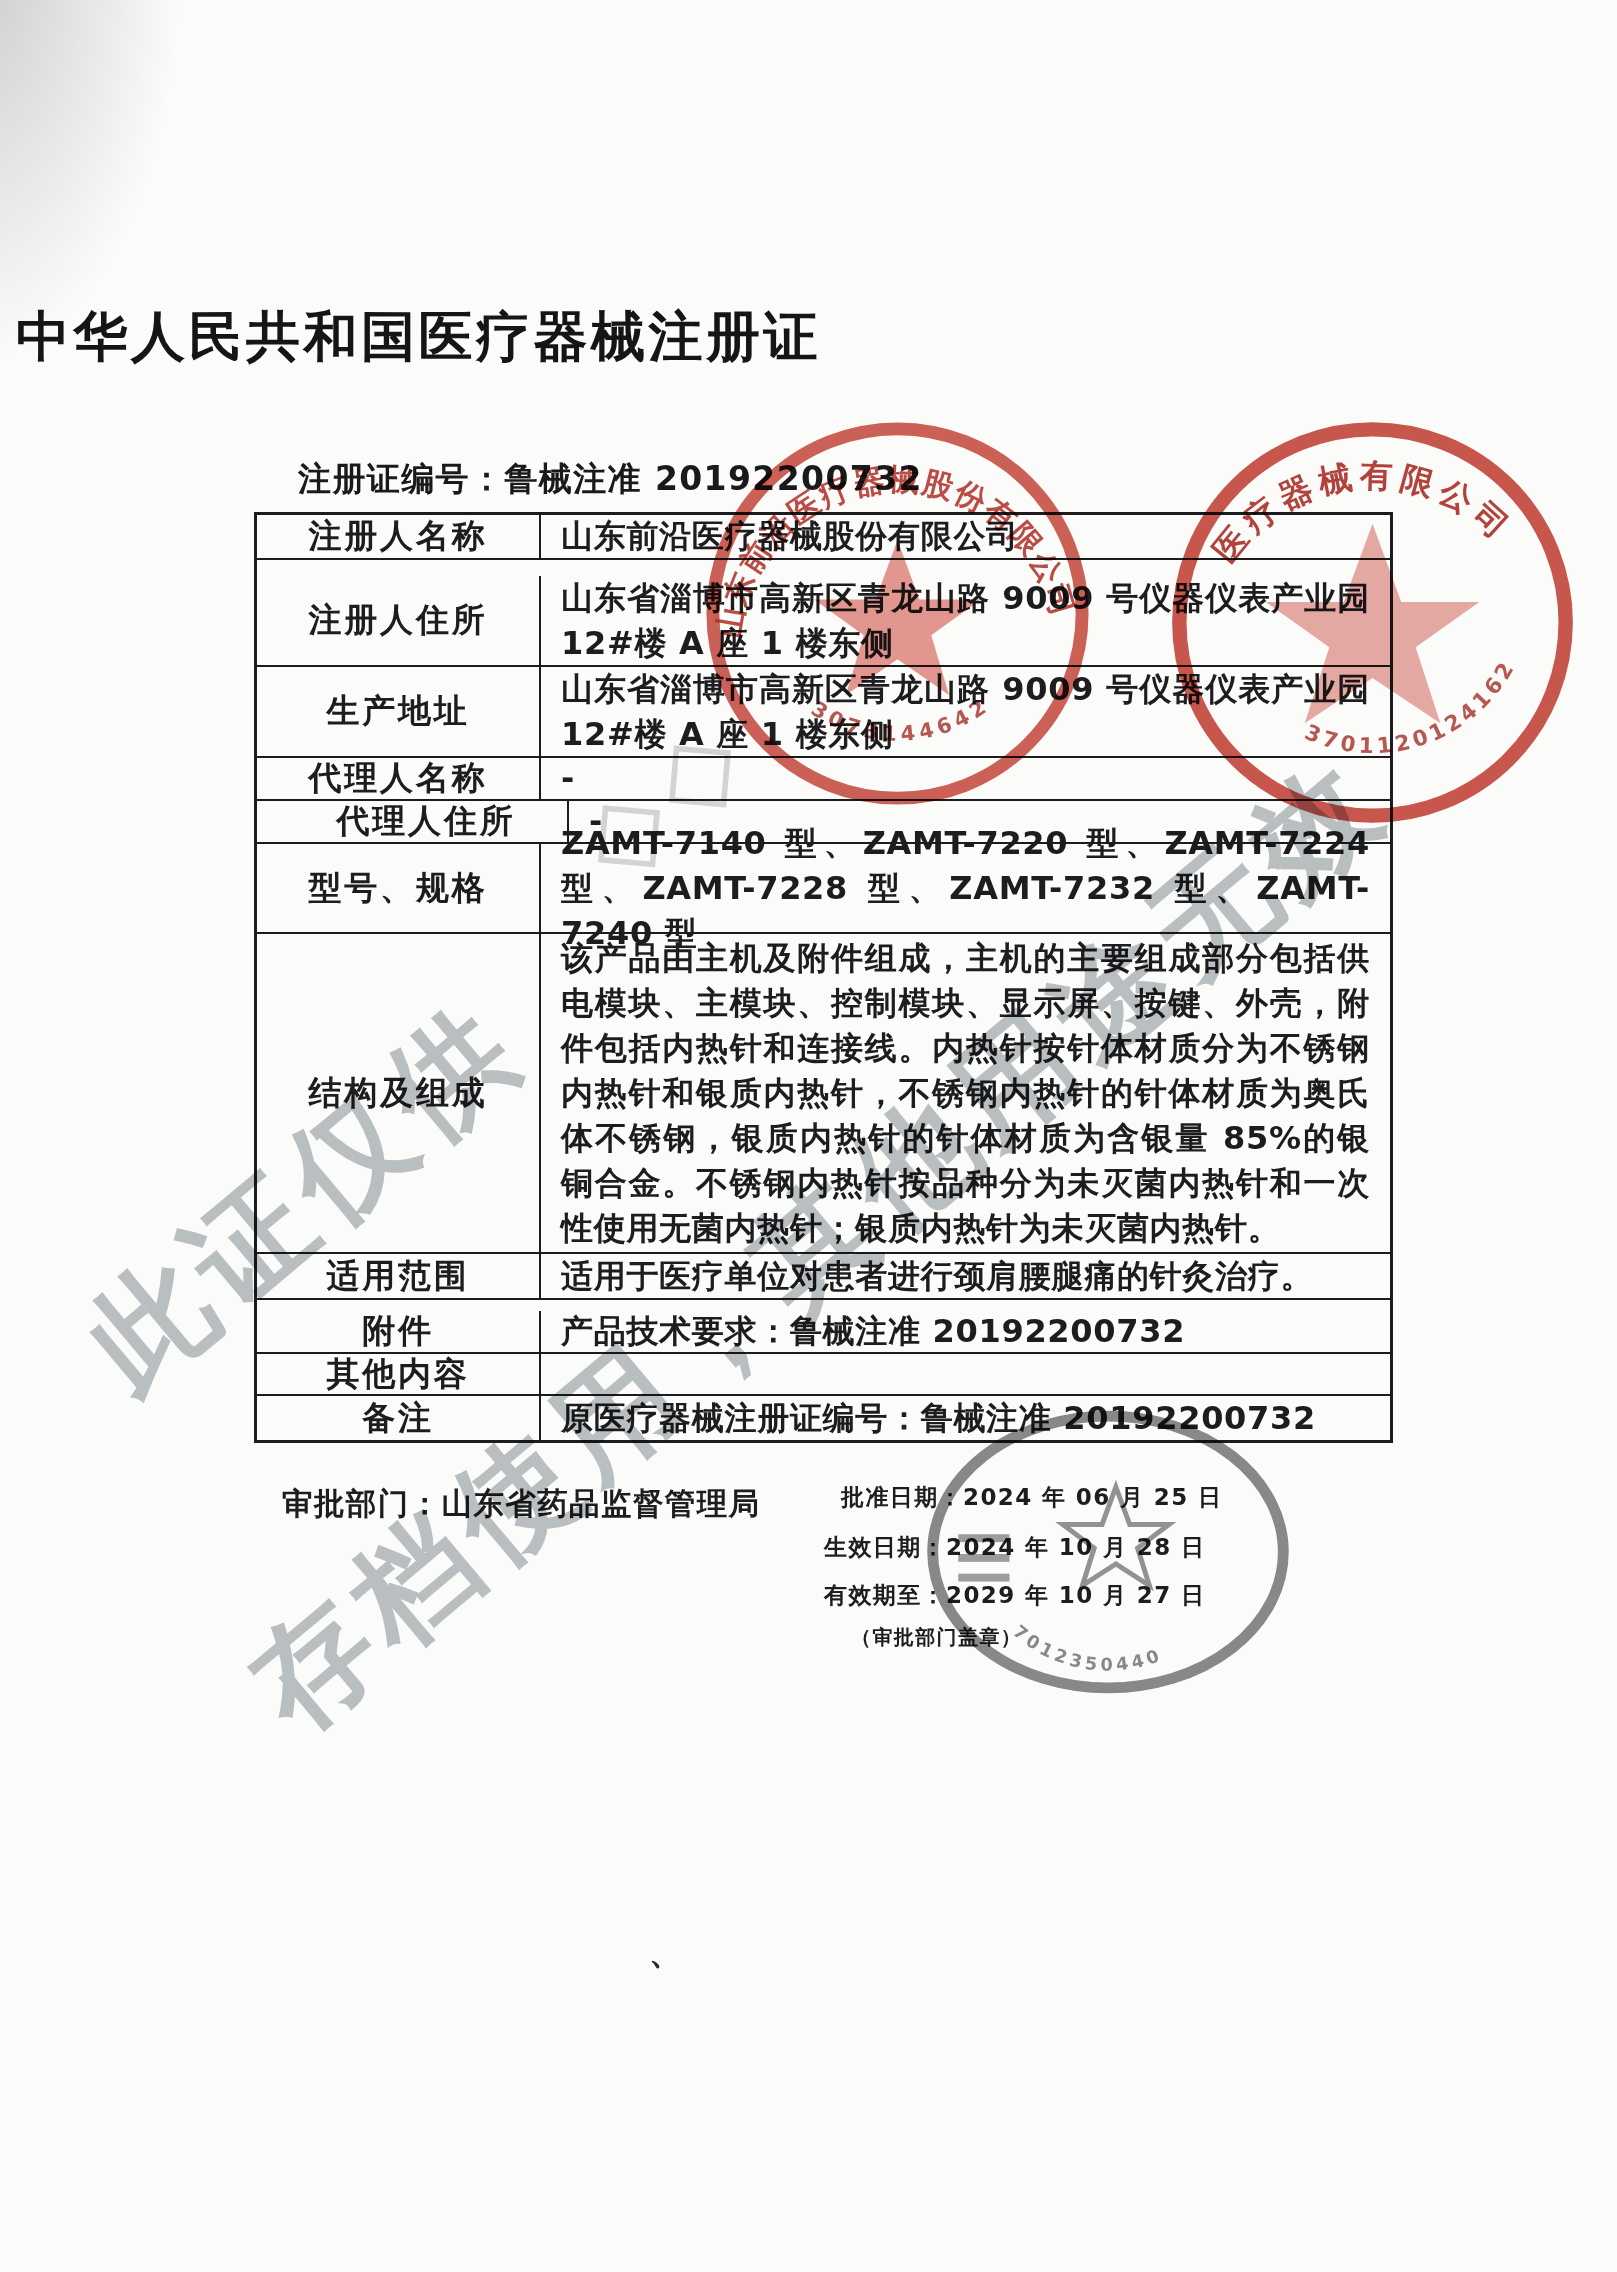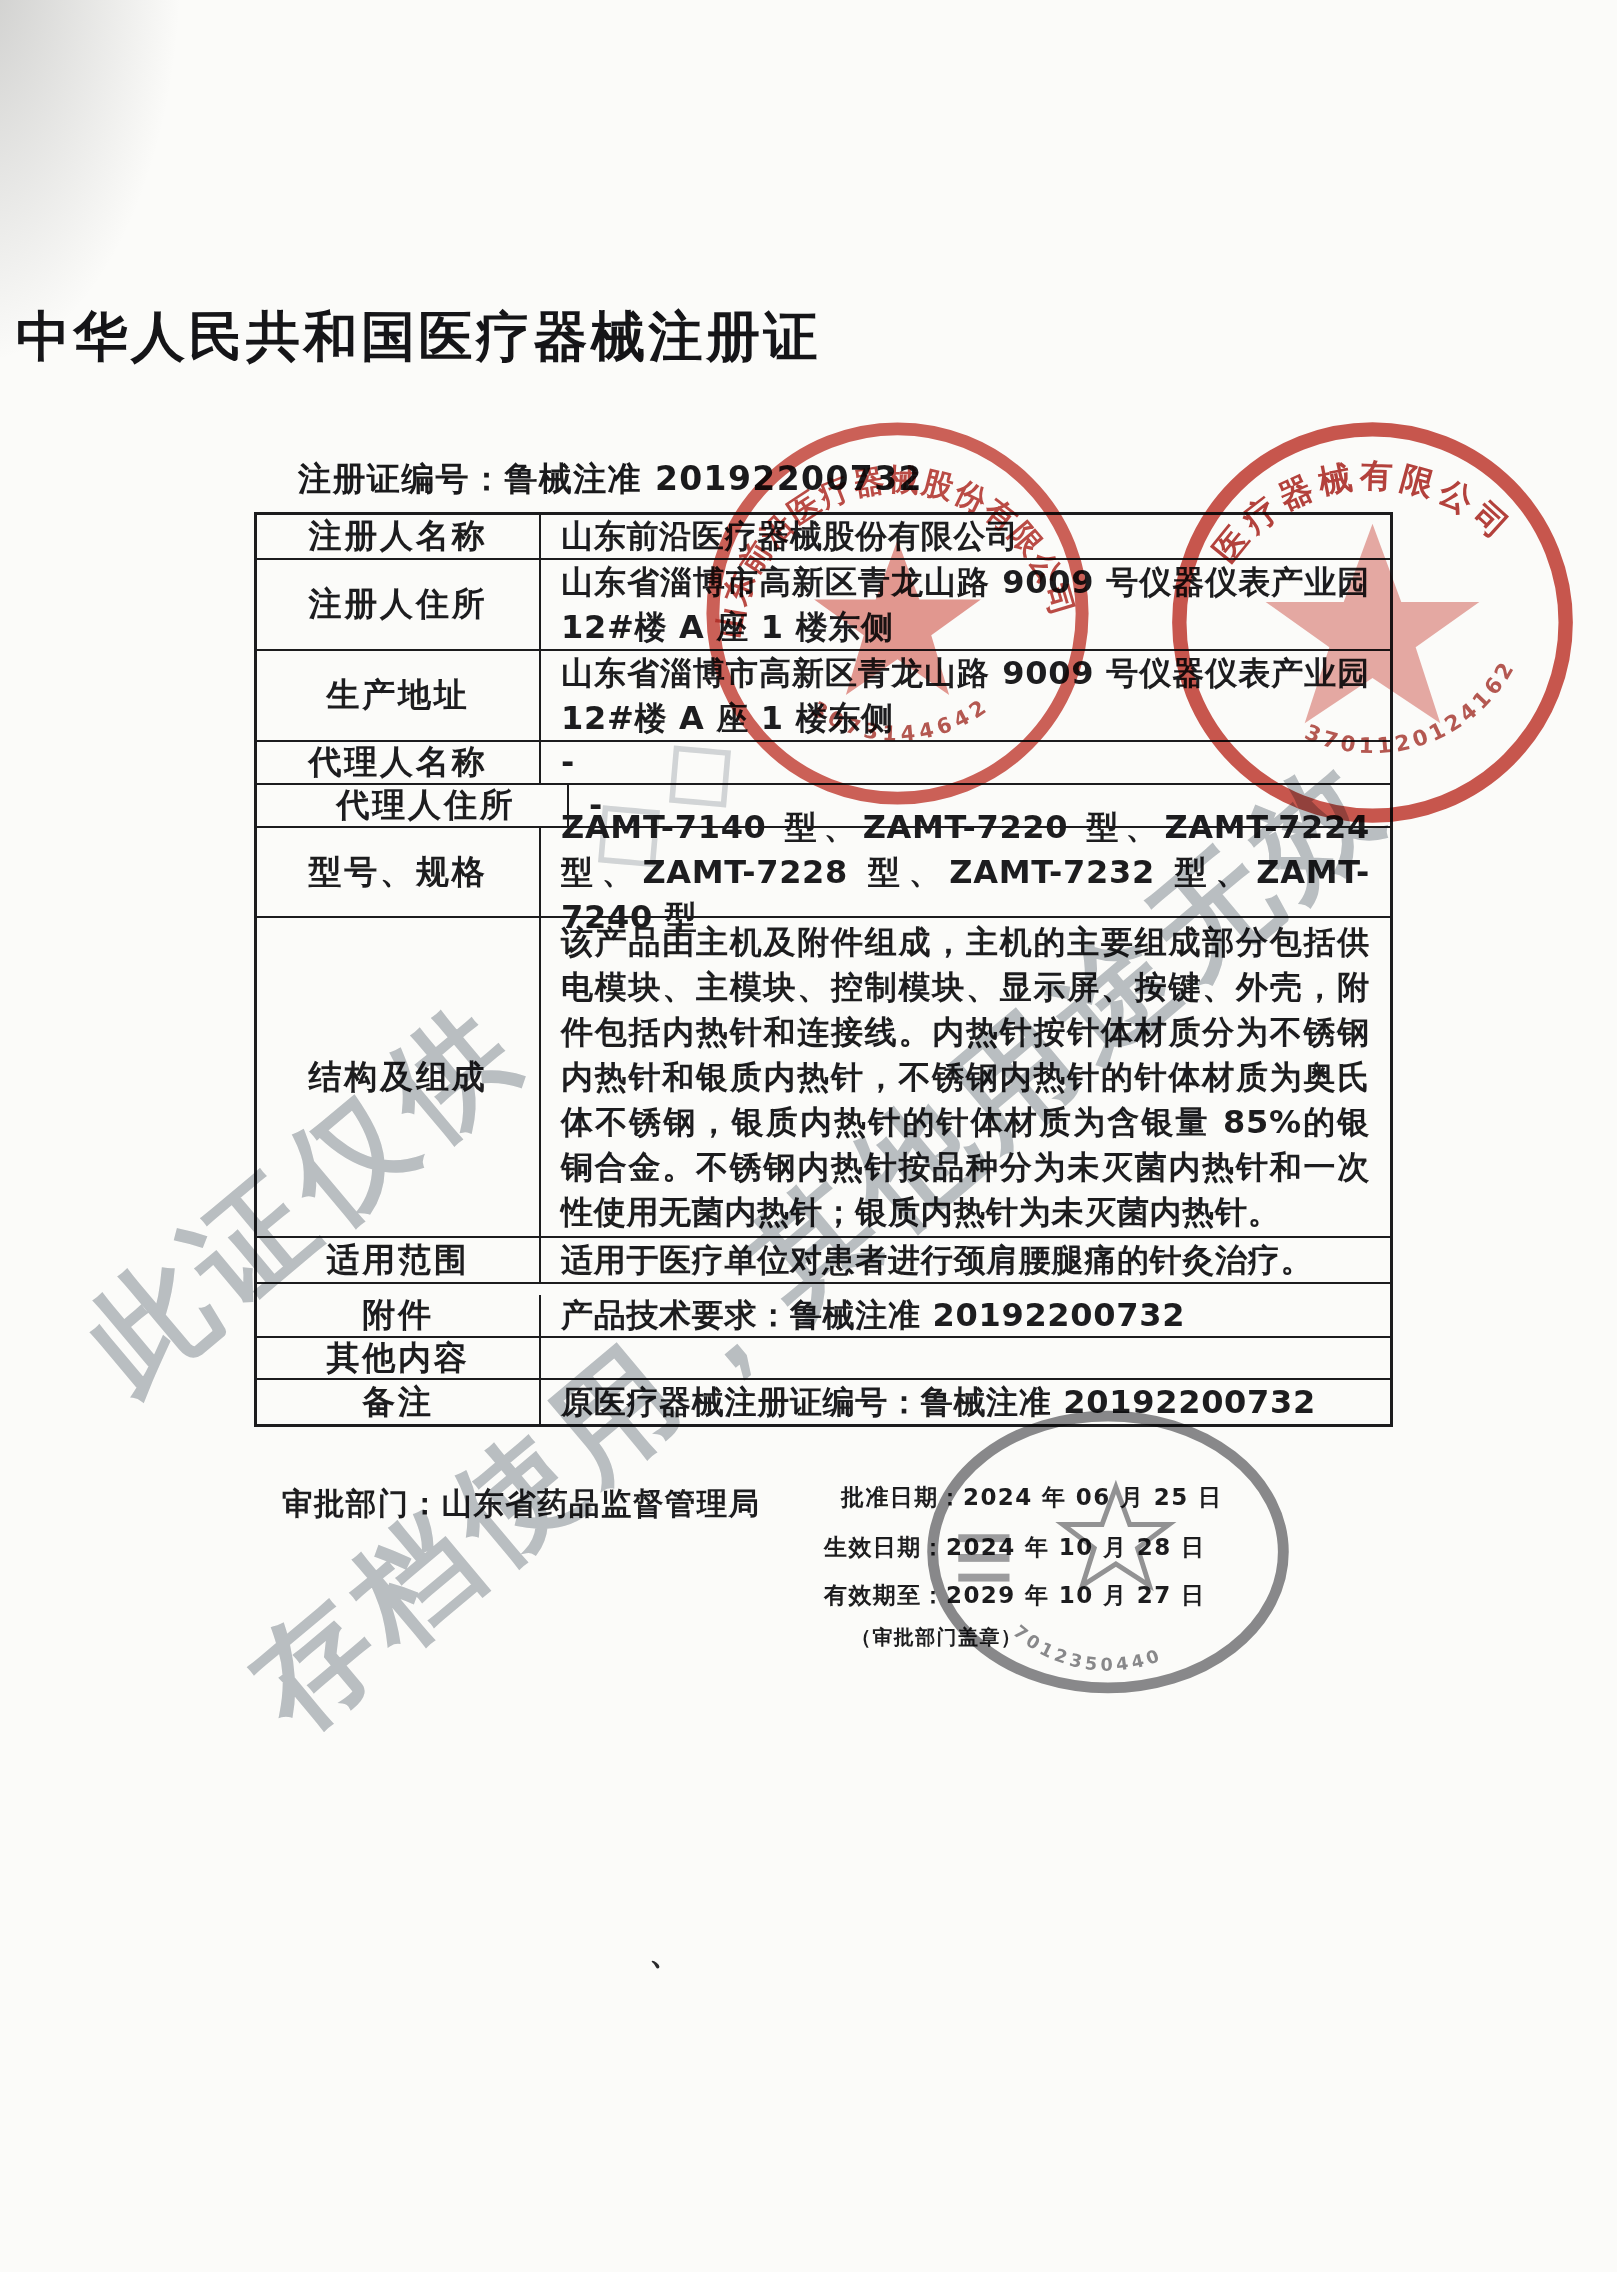--- a/index.html
+++ b/index.html
@@ -88,21 +88,21 @@
 
   <div class="cert-line">
     <span>注册证编号：</span><span>鲁械注准 20192200732</span>
   </div>
 
   <div class="cert-table">
     <div class="trow" style="height:43px;">
       <div class="tl">注册人名称</div>
       <div class="tv">山东前沿医疗器械股份有限公司</div>
     </div>
-    <div class="trow" style="height:89px;">
+    <div class="trow" style="height:89px;margin-top:16px;">
       <div class="tl">注册人住所</div>
       <div class="tv">山东省淄博市高新区青龙山路 9009 号仪器仪表产业园 12#楼 A 座 1 楼东侧</div>
     </div>
     <div class="trow" style="height:89px;">
       <div class="tl">生产地址</div>
       <div class="tv">山东省淄博市高新区青龙山路 9009 号仪器仪表产业园 12#楼 A 座 1 楼东侧</div>
     </div>
     <div class="trow" style="height:41px;">
       <div class="tl">代理人名称</div>
       <div class="tv">-</div>

